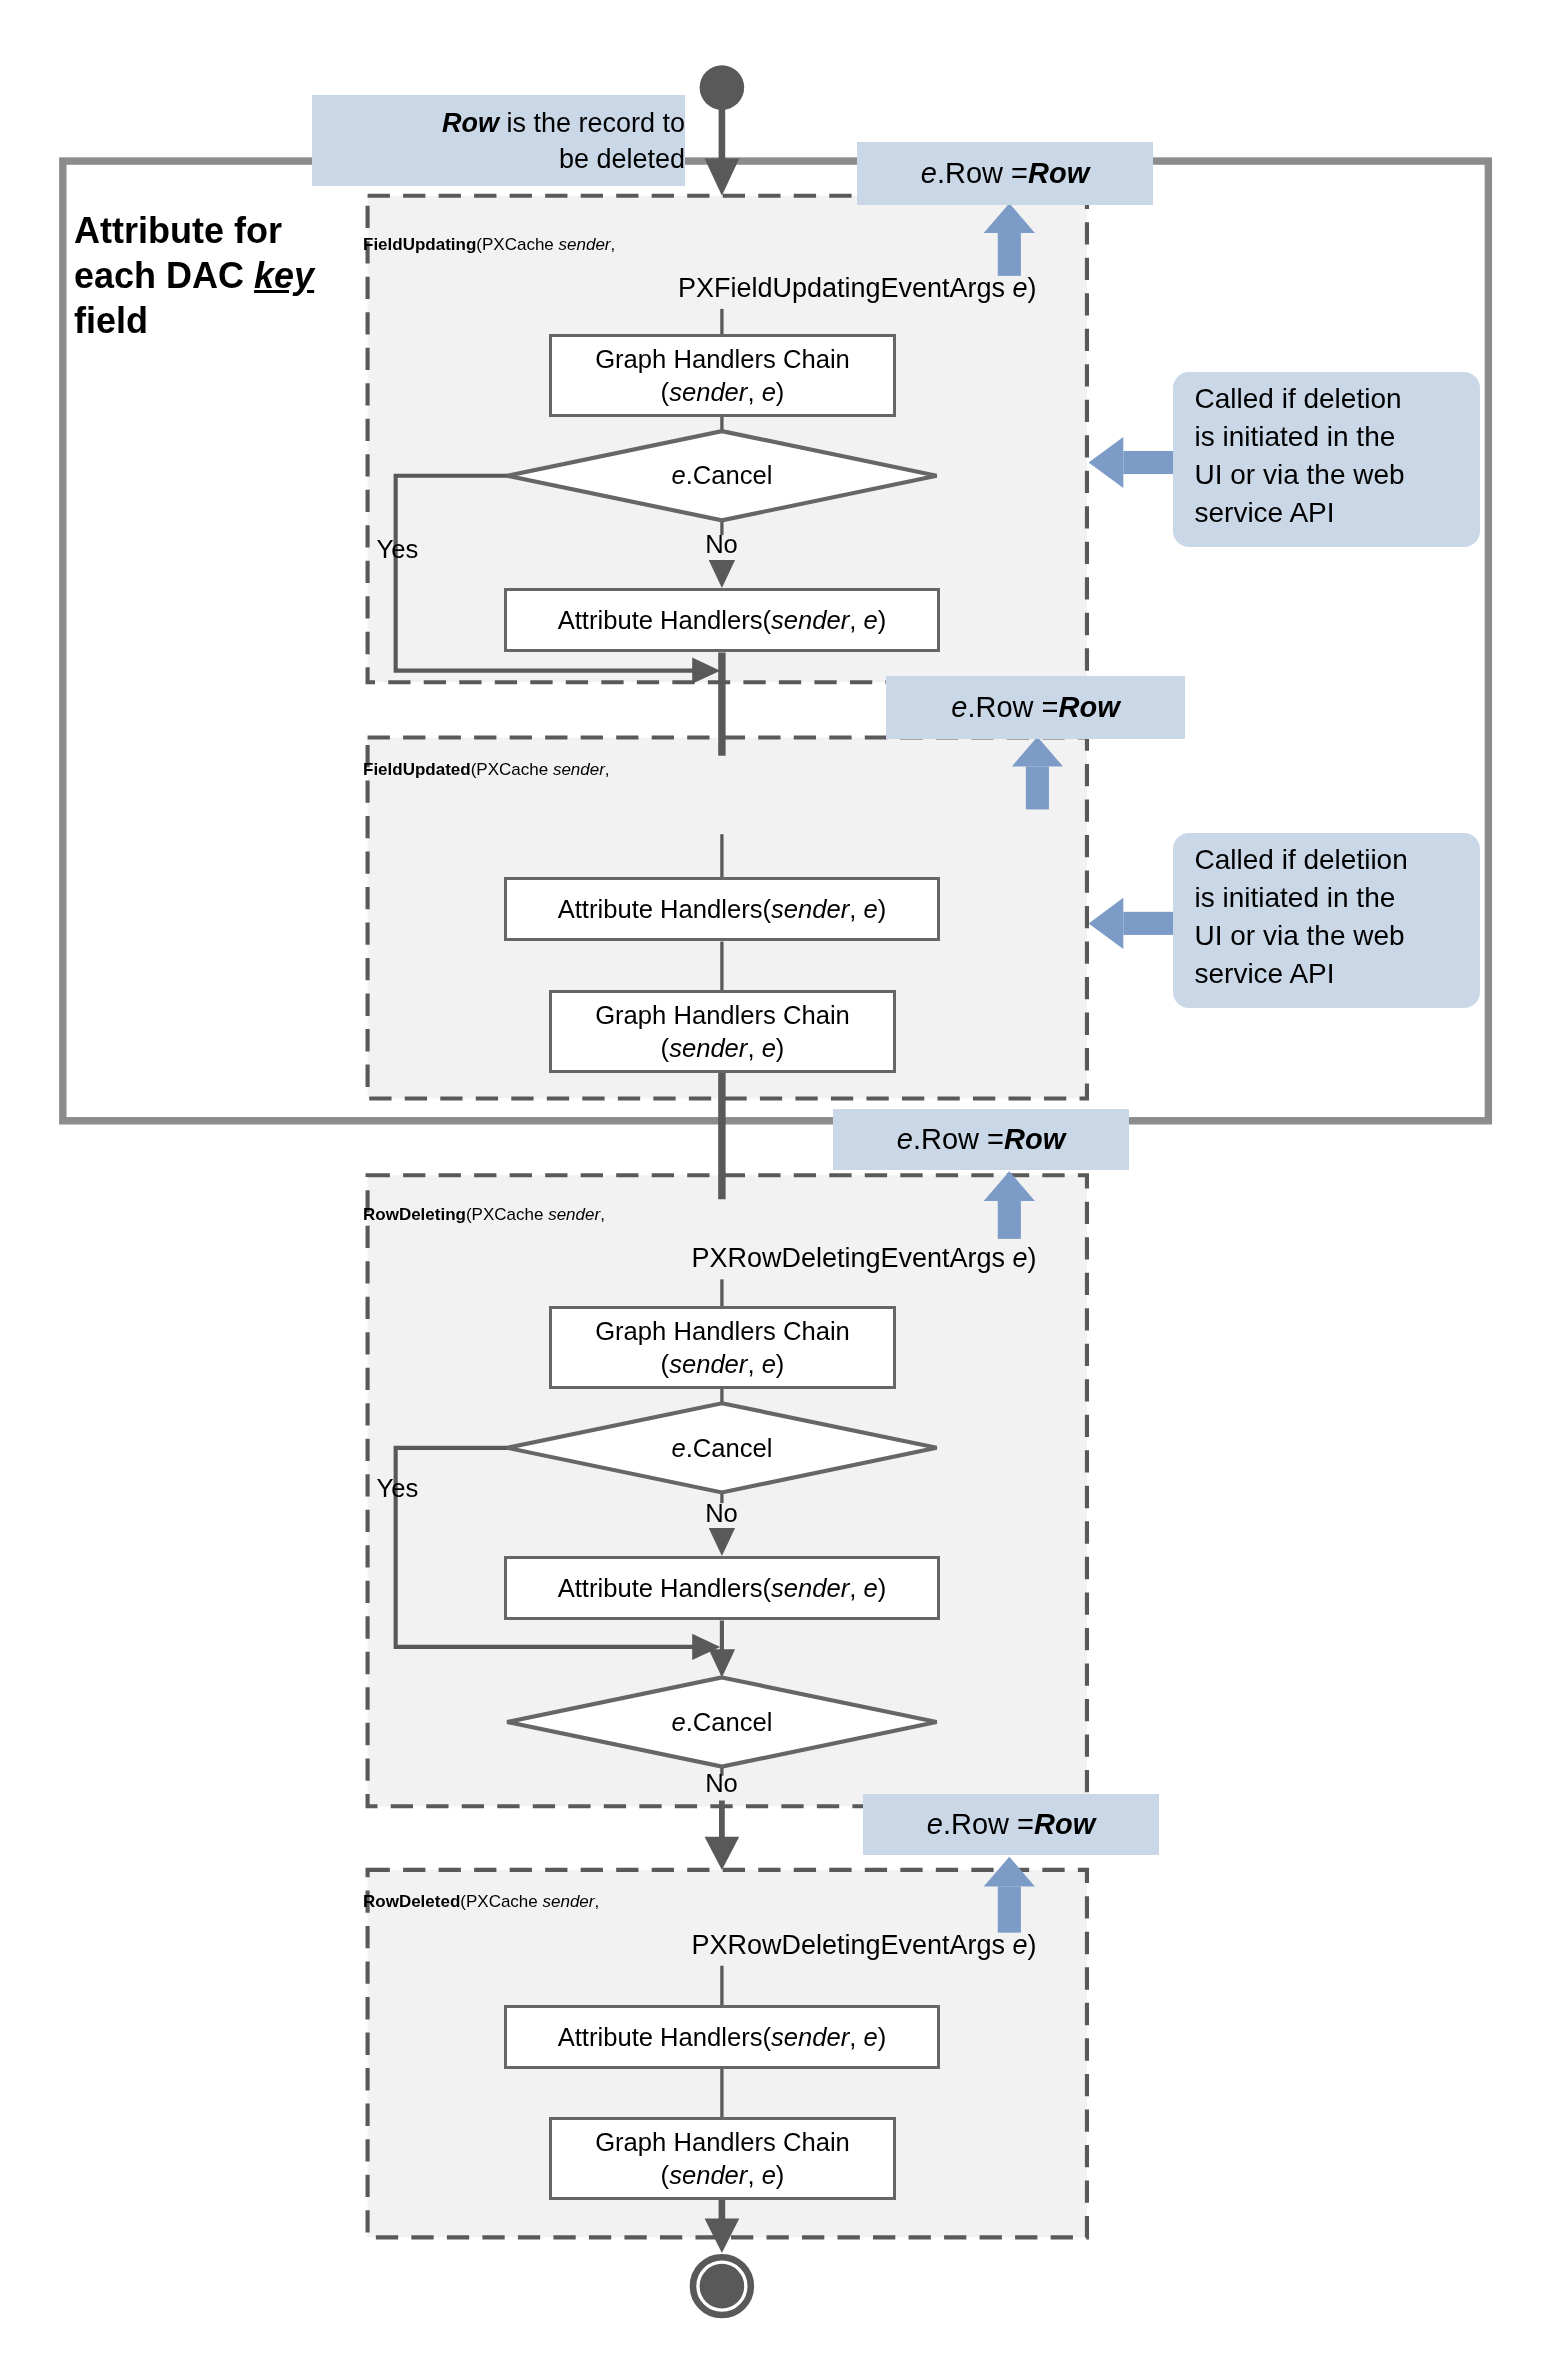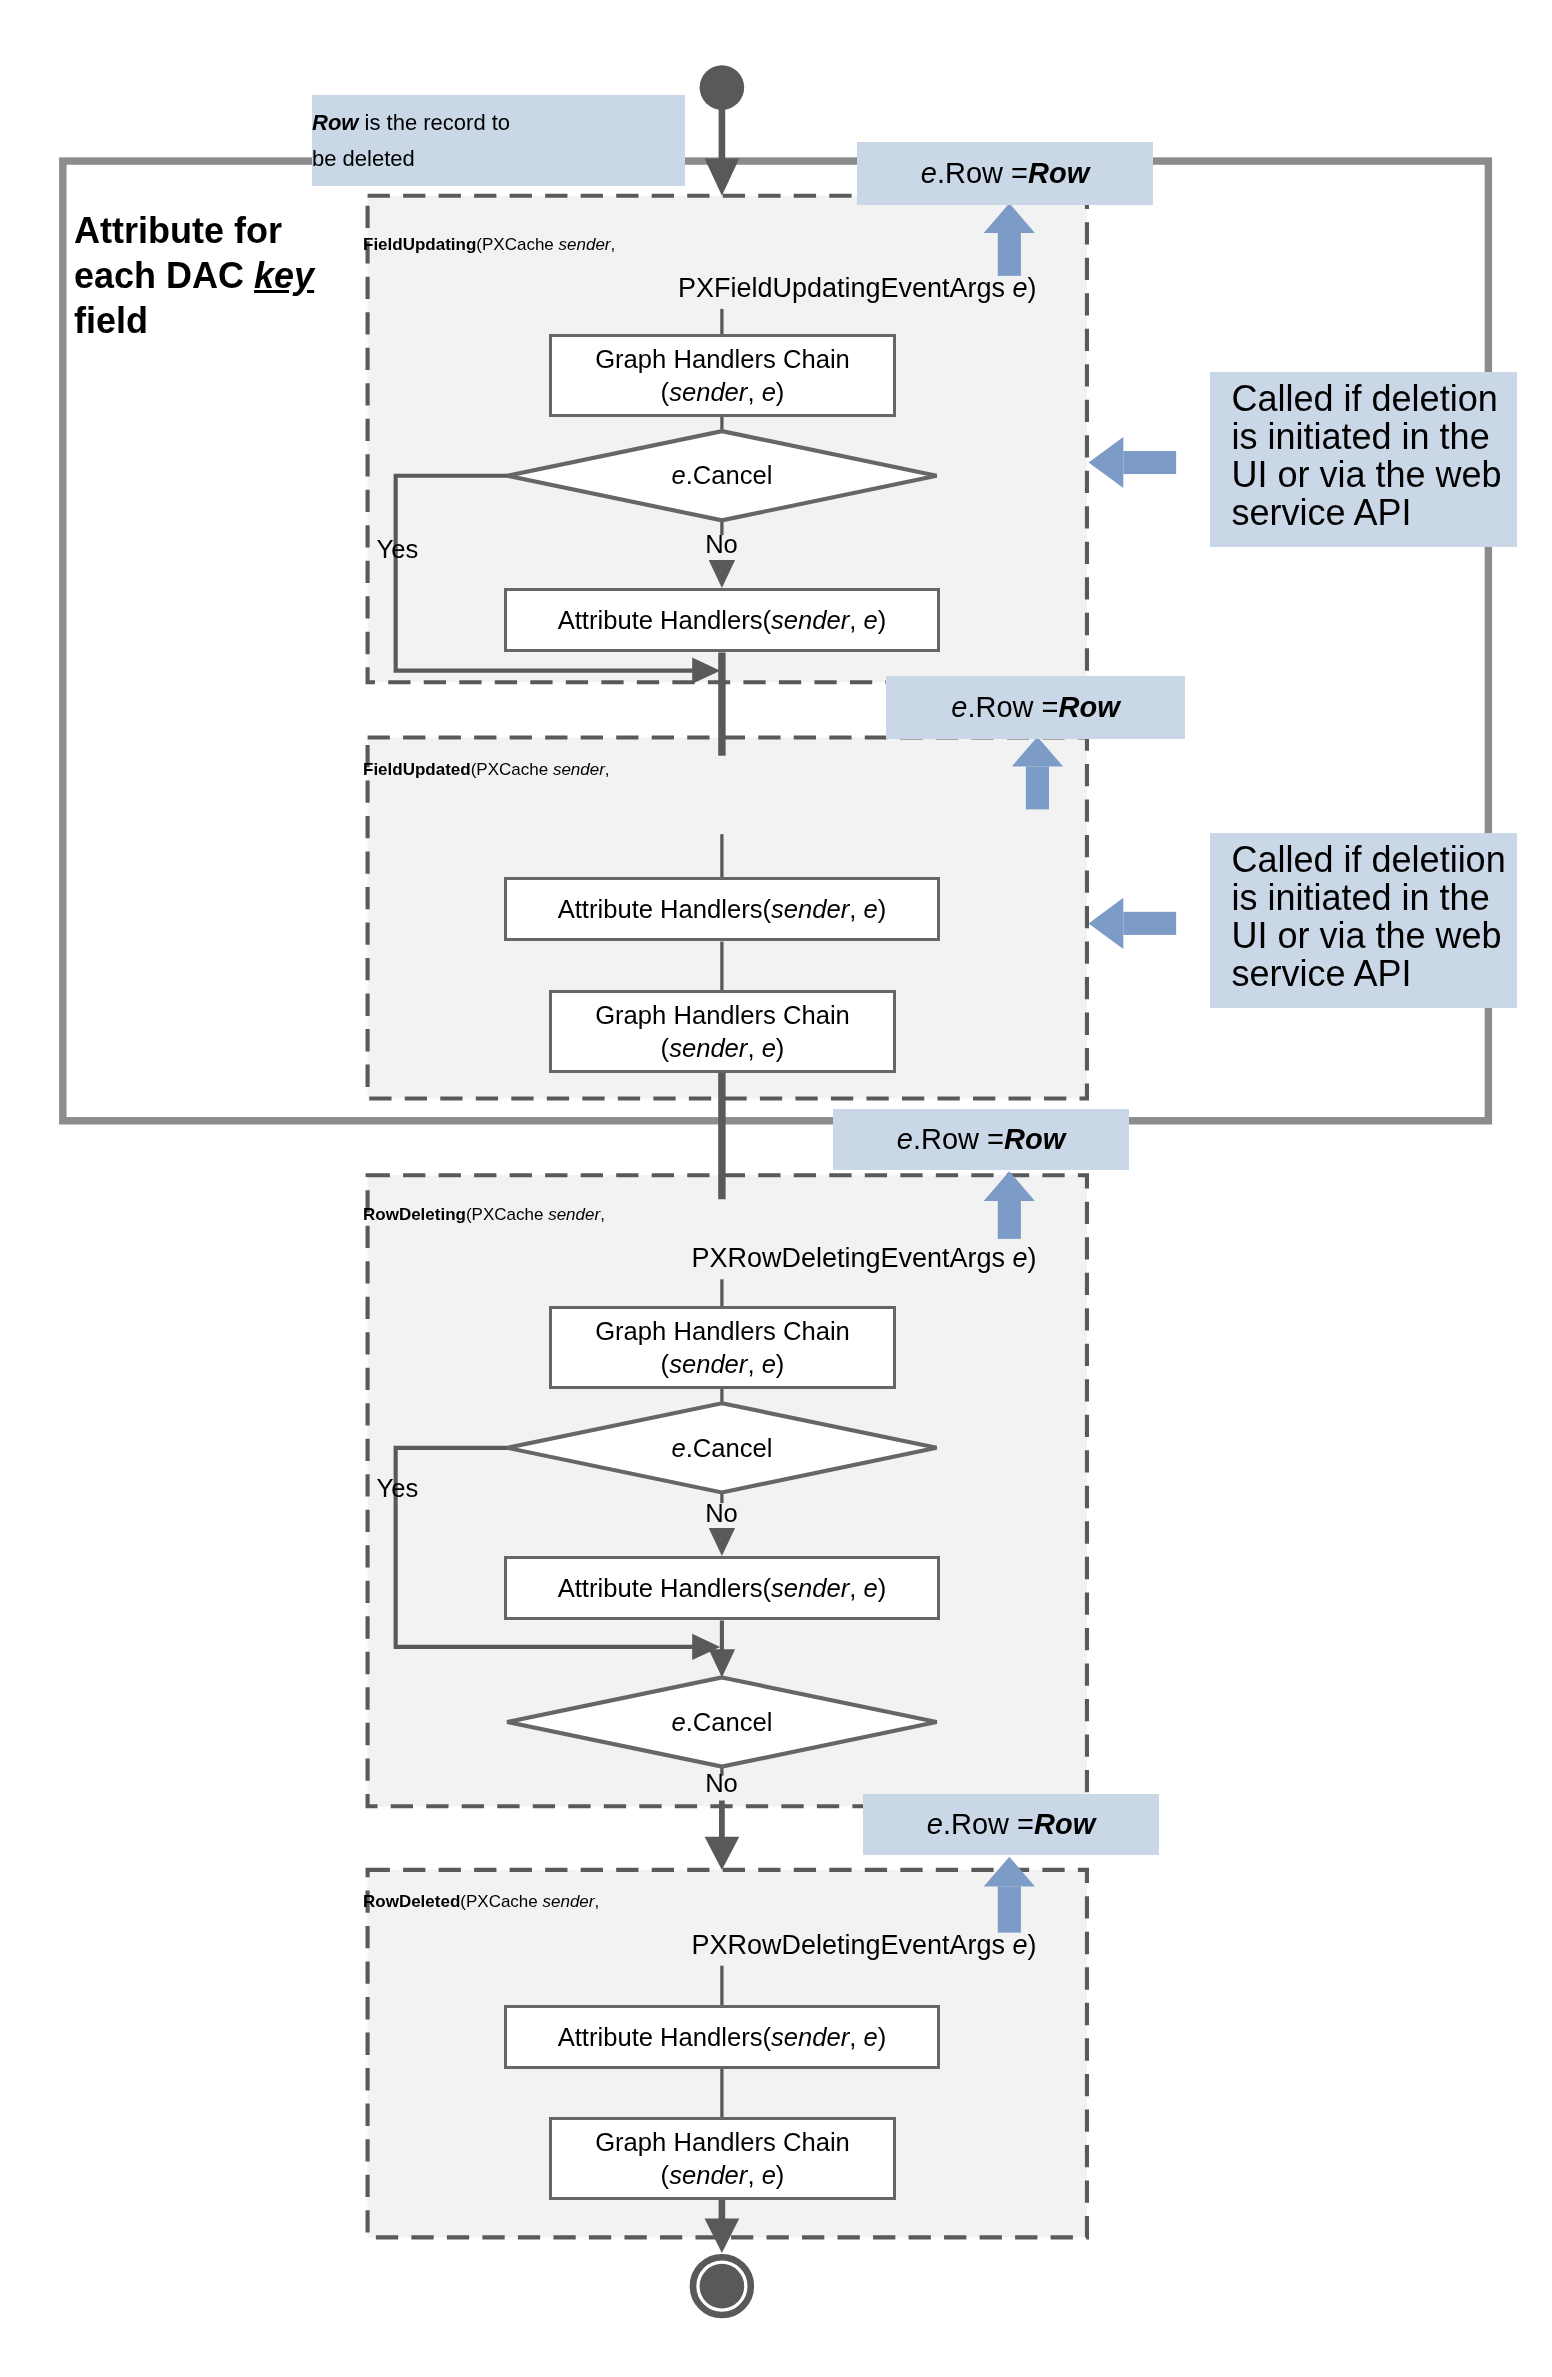--- a/index.html
+++ b/index.html
@@ -2,25 +2,25 @@
 <html style="font-size:13.2px"><head>
 <meta charset="utf-8">
 <style>
   html,body{margin:0;padding:0;background:#ffffff;}
   #stage{position:relative;width:1552px;height:2377px;background:#ffffff;
          font-family:"Liberation Sans", sans-serif;color:#000;overflow:hidden;}
   #wires{position:absolute;left:0;top:0;z-index:1;}
   .abs{position:absolute;z-index:3;}
   .note,.erow,.callout{background:#c9d7e6;}
   .note{left:312px;top:95px;width:373px;height:91px;display:flex;flex-direction:column;
-        justify-content:center;text-align:left;font-size:22px;line-height:36px;}
+        justify-content:center;text-align:right;font-size:27px;line-height:36px;}
   .erow{height:63px;display:flex;align-items:center;justify-content:center;
         font-size:29px;}
-  .callout{left:1210px;width:307px;height:175px;padding:8.3px 0 0 21.5px;box-sizing:border-box;
-        font-size:36px;line-height:38px;}
+  .callout{left:1173px;width:307px;height:175px;padding:8.3px 0 0 21.5px;box-sizing:border-box;
+        font-size:28px;line-height:38px;border-radius:16px;}
   .outer-label{left:74px;top:208px;width:314px;font-size:36px;font-weight:bold;line-height:45px;}
   .hdr1{left:363px;width:686px;font-size:17px;text-align:left;white-space:nowrap;}
   .hdr2{left:368px;width:695px;font-size:27px;text-align:right;padding-right:26.4px;
         box-sizing:border-box;white-space:nowrap;}
   .hdr-bold{font-weight:bold;}
   .it{font-style:italic;}
   .bi{font-weight:bold;font-style:italic;}
   .key-u{font-weight:bold;font-style:italic;text-decoration:underline;}
   .box{background:#ffffff;border:3.3px solid #666666;box-sizing:border-box;display:flex;
        flex-direction:column;align-items:center;justify-content:center;

